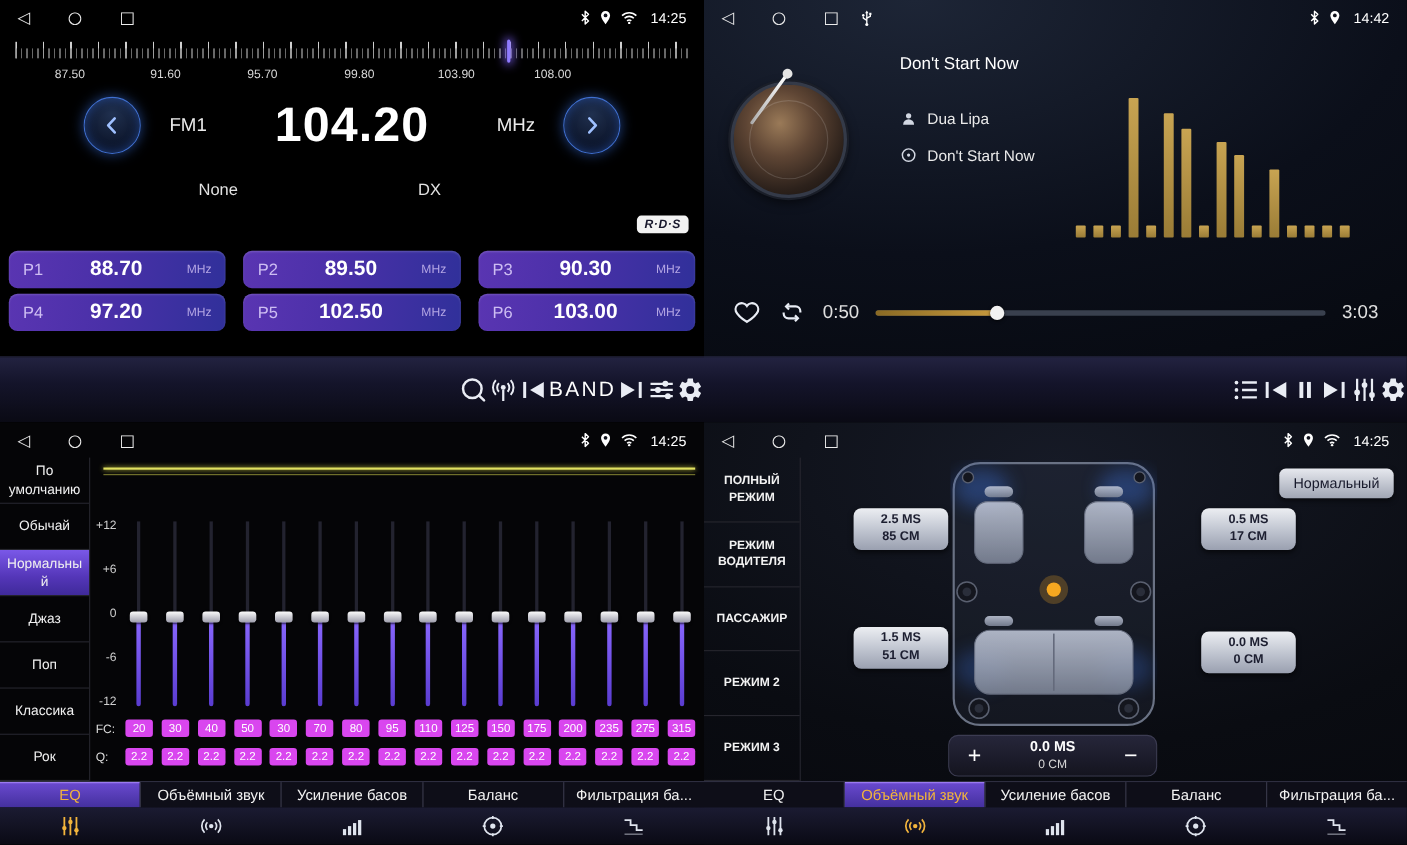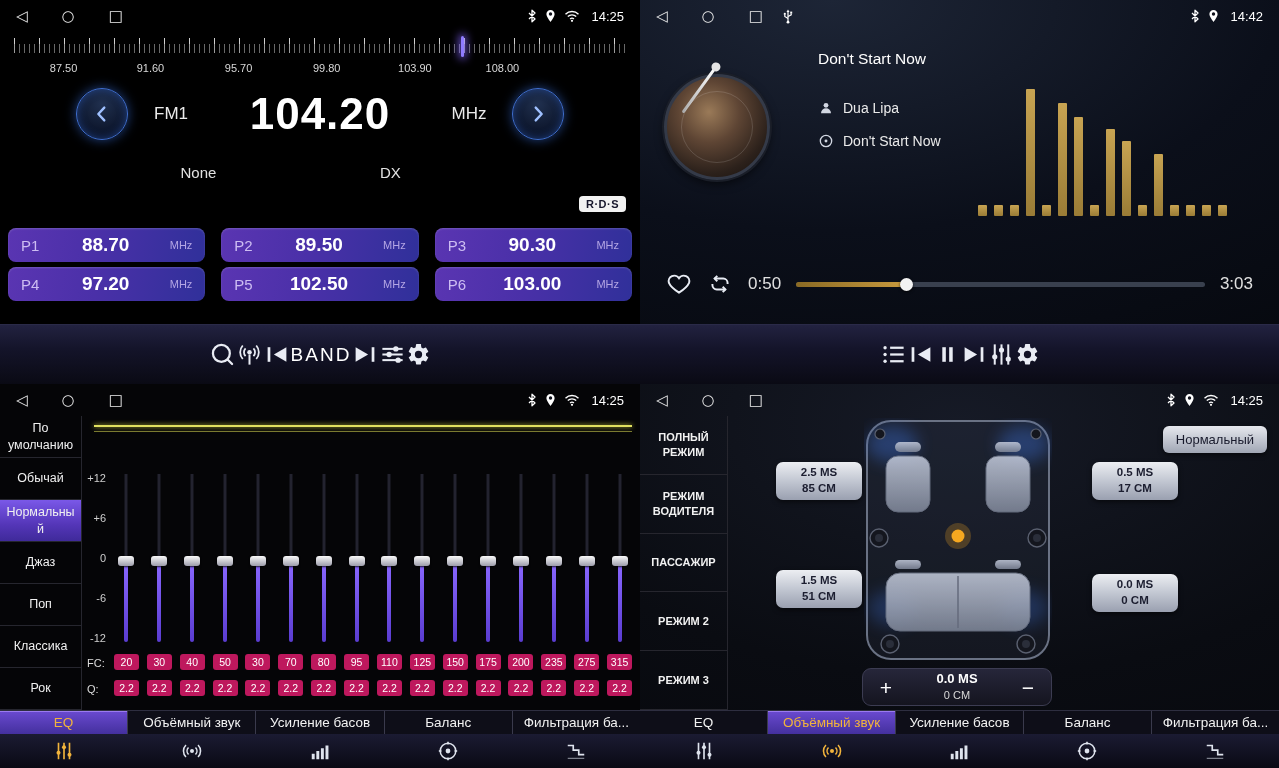--- a/index.html
+++ b/index.html
@@ -25,27 +25,27 @@
 .ruler-labels{position:absolute;left:14px;right:14px;top:62px;height:14px;font-size:11px;color:#d8d8d8}
 .ruler-labels span{position:absolute;transform:translateX(-50%)}
 .freq-row{position:absolute;left:0;right:0;top:88px;display:flex;align-items:center;justify-content:center;gap:20px}
 .circle-btn{width:52px;height:52px;border-radius:50%;flex:none;display:flex;align-items:center;justify-content:center;background:radial-gradient(circle at 50% 30%,#20304f,#0a1226 75%);box-shadow:0 0 12px rgba(60,120,240,.55),inset 0 0 10px rgba(60,120,240,.45);border:1px solid #3f6fd0;cursor:pointer}
 .band-label{font-size:17px;color:#eaeaea;width:46px;text-align:center}
 .freq-big{font-size:44px;font-weight:bold;letter-spacing:1px;width:212px;text-align:center;color:#fff}
 .unit-label{font-size:17px;color:#eaeaea;width:46px;text-align:center}
 .sub-row{position:absolute;left:0;right:0;top:164px;height:20px;font-size:15px;color:#e2e2e2}
 .stereo{position:absolute;left:31%;transform:translateX(-50%)}
 .dx{position:absolute;left:61%;transform:translateX(-50%)}
-.rds-badge{position:absolute;right:14px;top:196px;background:#f2f2f2;color:#15152a;font-weight:bold;font-size:11px;padding:2px 7px;border-radius:4px;letter-spacing:.5px}
+.rds-badge{position:absolute;right:14px;top:196px;background:#f2f2f2;color:#15152a;font-weight:bold;font-style:italic;font-size:11px;padding:2px 7px;border-radius:4px;letter-spacing:.5px}
 .presets{position:absolute;left:8px;right:8px;top:228px;display:grid;grid-template-columns:1fr 1fr 1fr;grid-template-rows:34px 34px;gap:5px 16px}
 .preset{border-radius:8px;display:flex;align-items:center;padding:0 13px;background:linear-gradient(100deg,#5a35b2 0%,#4a30a8 45%,#30309a 100%);box-shadow:inset 0 1px 2px rgba(255,255,255,.18),0 2px 4px rgba(0,0,0,.5);cursor:pointer}
 .p-id{font-size:15px;color:#cdbdf2;width:30px}
 .p-freq{flex:1;text-align:center;font-size:19px;font-weight:bold;color:#fff}
 .p-unit{font-size:11px;color:#b4a6e4;width:32px;text-align:right}
-.toolbar{position:absolute;left:0;right:0;bottom:0;height:60px;background:linear-gradient(180deg,#222240 0%,#14142a 40%,#0a0a14 100%);display:flex;align-items:center;justify-content:center;border-top:1px solid #2a2a48}
+.toolbar{position:absolute;left:0;right:0;bottom:0;height:60px;background:linear-gradient(180deg,#222240 0%,#14142a 40%,#0a0a14 100%);display:flex;align-items:center;justify-content:flex-end;border-top:1px solid #2a2a48}
 .tool-btn{background:none;border:none;color:#e9ecf4;display:flex;align-items:center;justify-content:center;cursor:pointer}
 .band-text{font-size:19px;color:#fff;letter-spacing:2px;font-family:"Liberation Sans",sans-serif}
 
 
 .p-title{position:absolute;left:178px;top:50px;font-size:15.5px;color:#fff}
 .album{position:absolute;left:24px;top:74px;width:106px;height:106px;border-radius:50%;background:radial-gradient(circle at 42% 35%,#9a7a58 0%,#5e4534 35%,#2c211b 70%,#120d0a 100%);border:3px solid #343a48;box-shadow:0 0 0 2px #1a1e28,0 4px 10px rgba(0,0,0,.6)}
 .album::after{content:"";position:absolute;inset:14px;border-radius:50%;border:1px solid rgba(255,255,255,.14)}
 .needle{position:absolute;left:46px;top:-8px;width:3px;height:54px;background:linear-gradient(180deg,#fff,#a9a9a9);transform:rotate(36deg);transform-origin:top center;border-radius:2px}
 .needle::before{content:"";position:absolute;left:-3px;top:-7px;width:9px;height:9px;border-radius:50%;background:#e4e4e4}
 .meta-row{position:absolute;left:178px;display:flex;align-items:center;gap:9px;font-size:14px;color:#eaeaea}
@@ -69,21 +69,21 @@
 .curve{position:absolute;left:12px;right:8px;top:9px;height:2px;background:#e0e060;box-shadow:0 0 5px #d8d840}
 .curve.dim{top:15px;height:1px;background:#7a7a30;box-shadow:none}
 .db-labels span{position:absolute;left:0;width:24px;text-align:right;font-size:11px;color:#cfcfcf;transform:translateY(-50%)}
 .eq-cols{position:absolute;left:28px;right:4px;top:58px;height:168px;display:flex}
 .eq-col{flex:1;position:relative;cursor:pointer}
 .trk-top{position:absolute;left:50%;transform:translateX(-50%);top:0;width:3px;background:#23232f}
 .trk-bot{position:absolute;left:50%;transform:translateX(-50%);bottom:0;width:4px;background:linear-gradient(180deg,#8a68ff,#5a3cd0);border-radius:2px}
 .handle{position:absolute;left:50%;transform:translateX(-50%);width:16px;height:10px;border-radius:3px;background:linear-gradient(180deg,#fafafa,#9d9dab);box-shadow:0 1px 2px rgba(0,0,0,.8)}
 .chip-row{position:absolute;left:28px;right:4px;display:flex}
 .chip-row .cell{flex:1;display:flex;justify-content:center}
-.chip{background:#be185d;border-radius:3px;font-size:10.5px;color:#fff;padding:2px 0;min-width:25px;text-align:center}
+.chip{background:#d946ef;border-radius:3px;font-size:10.5px;color:#fff;padding:2px 0;min-width:25px;text-align:center}
 .row-fc{top:238px}
 .row-q{top:264px}
 .row-label{position:absolute;left:5px;font-size:11px;color:#ddd}
 .lbl-fc{top:241px}
 .lbl-q{top:267px}
 
 
 .tab-bar{position:absolute;left:0;right:0;bottom:34px;height:24px;display:flex;background:#0e0e18;border-top:1px solid #2e2e40}
 .tab{flex:1;display:flex;align-items:center;justify-content:center;font-size:13.5px;color:#f2f2f2;border-right:1px solid #3a3a4c;white-space:nowrap;overflow:hidden;cursor:pointer;padding:0 16px}
 .tab:last-child{border-right:none}

